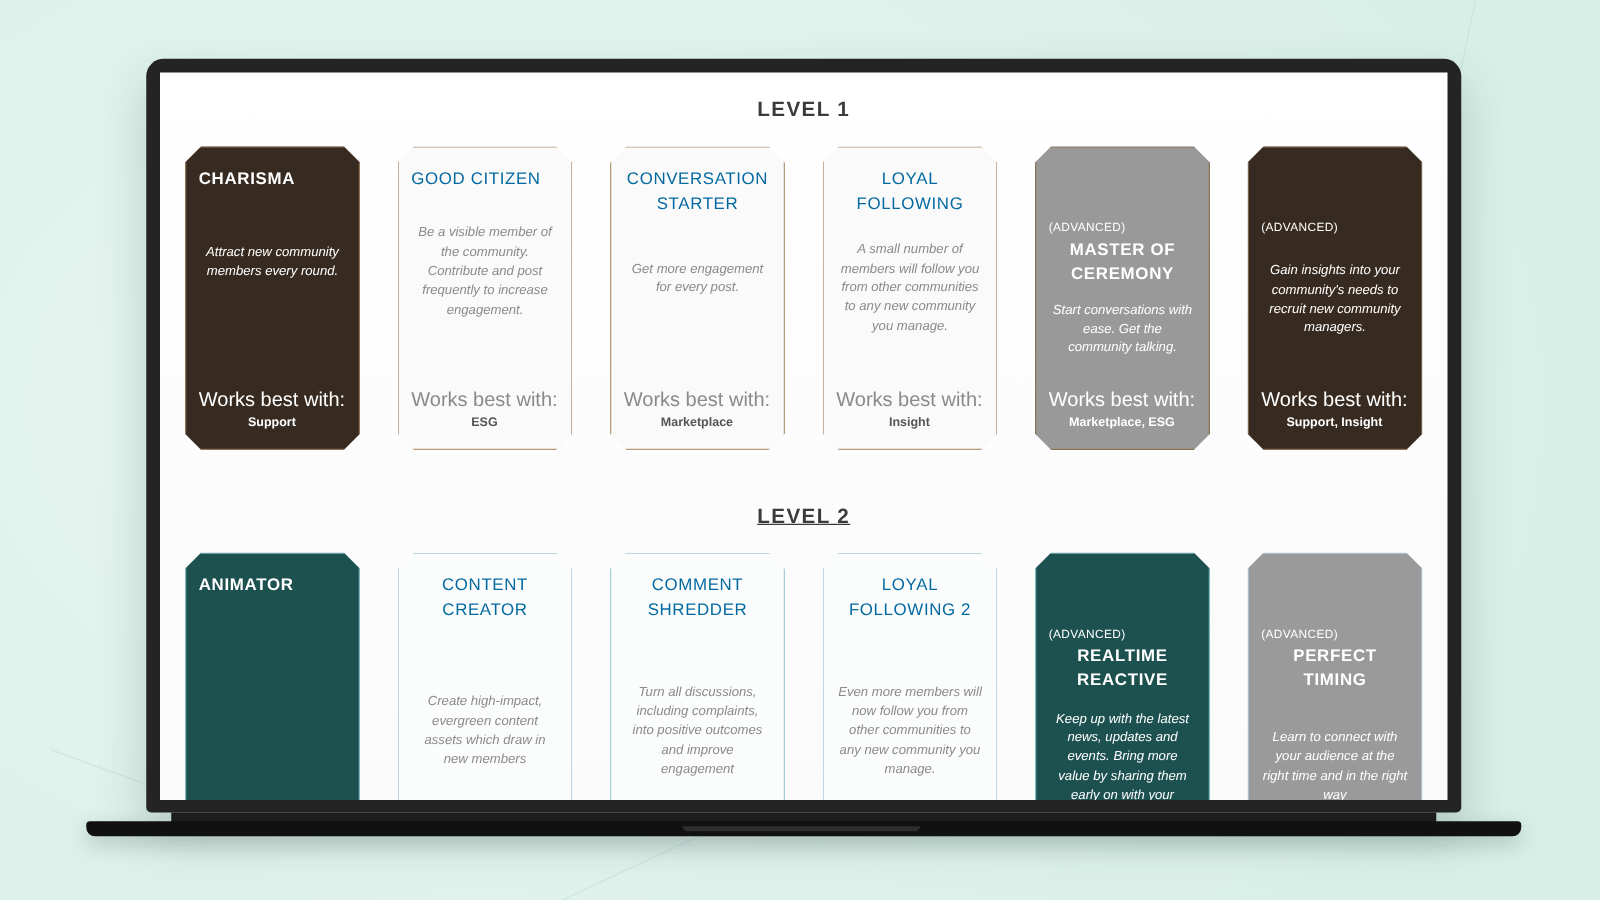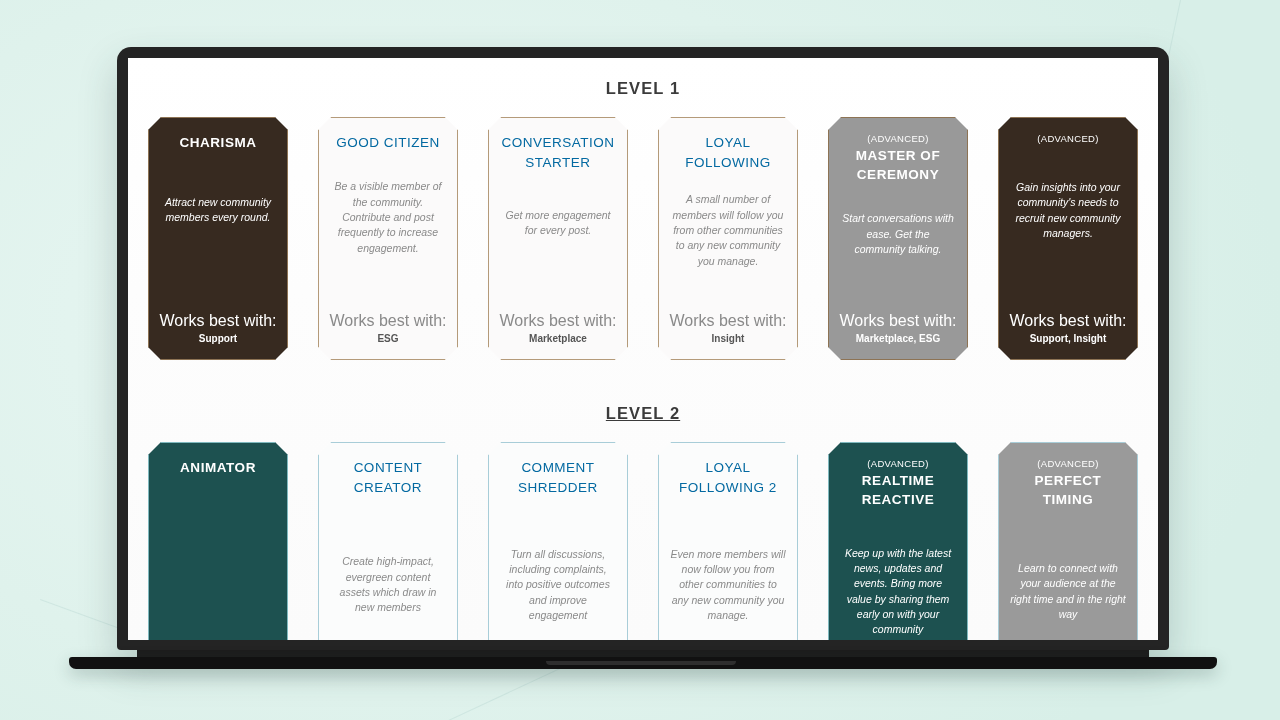--- a/index.html
+++ b/index.html
@@ -114,21 +114,21 @@
   }
 
   
   .card {
     position: relative;
     width: 140px;
     height: 243px;
     padding: 16px 11px 12px;
     display: flex;
     flex-direction: column;
-    align-items: center;
+    align-items: flex-start;
     text-align: center;
     --notch: 13px;
     --bcol: #b09madd;
     clip-path: polygon(
       var(--notch) 0%,
       calc(100% - var(--notch)) 0%,
       100% var(--notch),
       100% calc(100% - var(--notch)),
       calc(100% - var(--notch)) 100%,
       var(--notch) 100%,
@@ -178,20 +178,21 @@
   .card.v-light  .c-title, .card.v-light2 .c-title { color: #0369a1; }
   .card.v-light  .c-body,  .card.v-light2 .c-body  { color: #8a8a8a; }
   .card.v-light  .c-works, .card.v-light2 .c-works { color: #8a8a8a; }
   .card.v-light  .c-pairs, .card.v-light2 .c-pairs { color: #555555; }
 
   .c-adv {
     font-size: 9.5px;
     letter-spacing: 0.3px;
     line-height: 1.25;
     margin-bottom: 1px;
+    margin-top: 44px;
   }
   .c-adv:empty { display: none; }
 
   .c-title {
     font-size: 13.5px;
     font-weight: 700;
     letter-spacing: 0.55px;
     line-height: 1.45;
   }
   .card.v-light .c-title,

